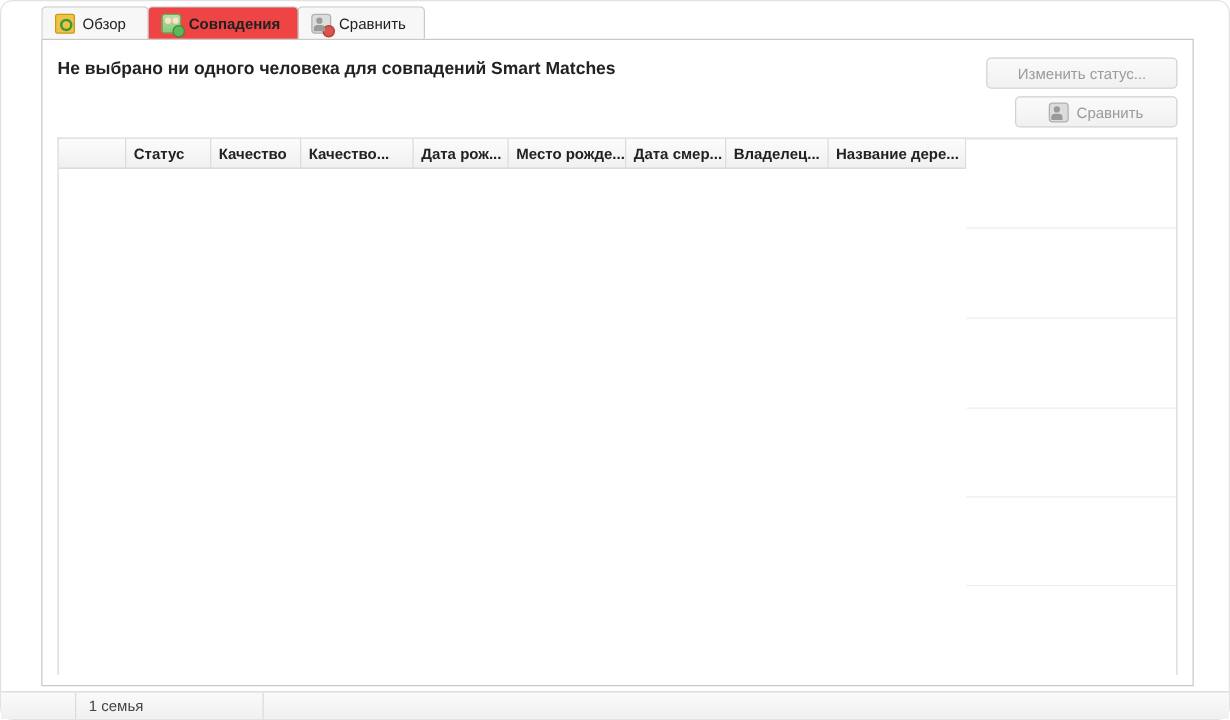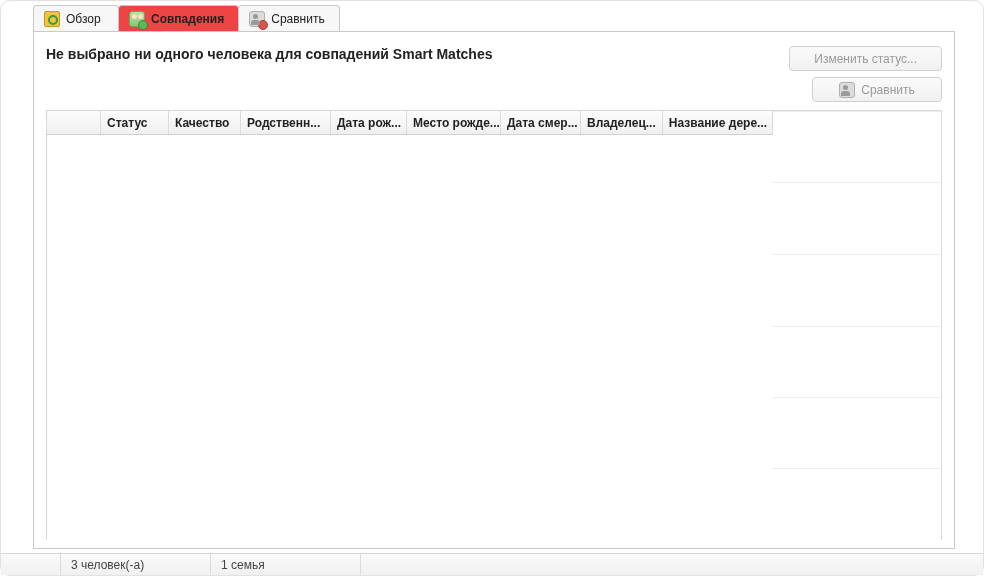--- a/index.html
+++ b/index.html
@@ -189,21 +189,21 @@
             <span>Сравнить</span>
           </button>
         </div>
       </div>
 
       <div class="gridwrap">
         <div class="gridhead">
           <div class="gh c0"></div>
           <div class="gh c1">Статус</div>
           <div class="gh c2">Качество</div>
-          <div class="gh c3">Родственн...</div>
+          <div class="gh c3">Качество...</div>
           <div class="gh c5">Дата рож...</div>
           <div class="gh c6">Место рожде...</div>
           <div class="gh c7">Дата смер...</div>
           <div class="gh c9">Владелец...</div>
           <div class="gh c8">Название дере...</div>
         </div>
         <div class="gridbody">
           <div class="rule r1"></div>
             <div class="rule r2"></div>
             <div class="rule r3"></div>
@@ -211,16 +211,15 @@
             <div class="rule r5"></div>
         </div>
         <div class="bottombar"></div>
       </div>
 
     </div>
   </div>
 
   <div class="statusbar">
     <div class="cell" style="width:60px"></div>
-    <div class="cell" style="width:150px">3 человек(-а)</div>
     <div class="cell" style="width:150px">1 семья</div>
   </div>
 </div>
 
 </body></html>

